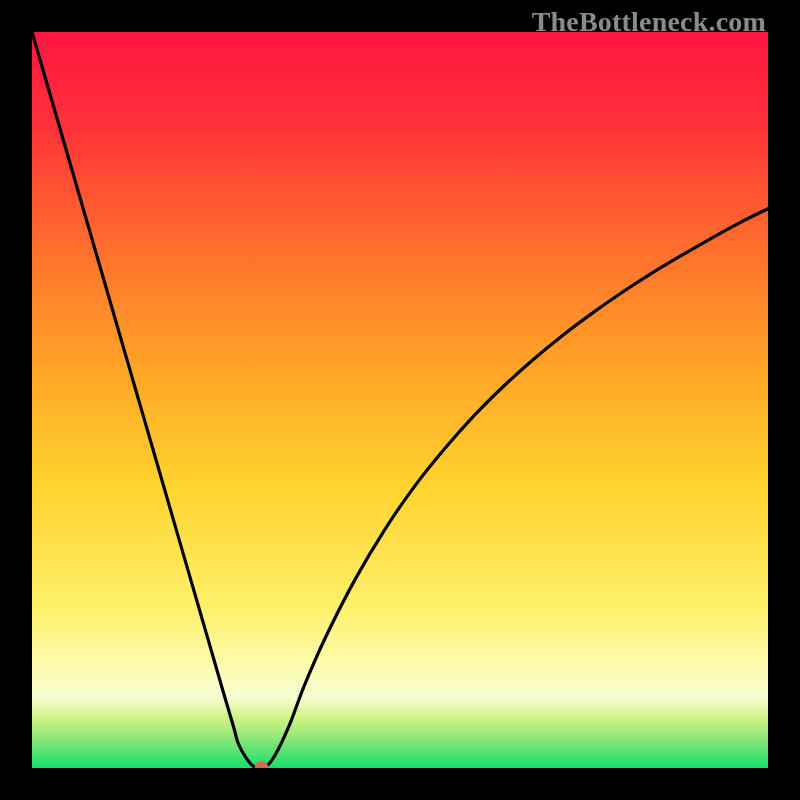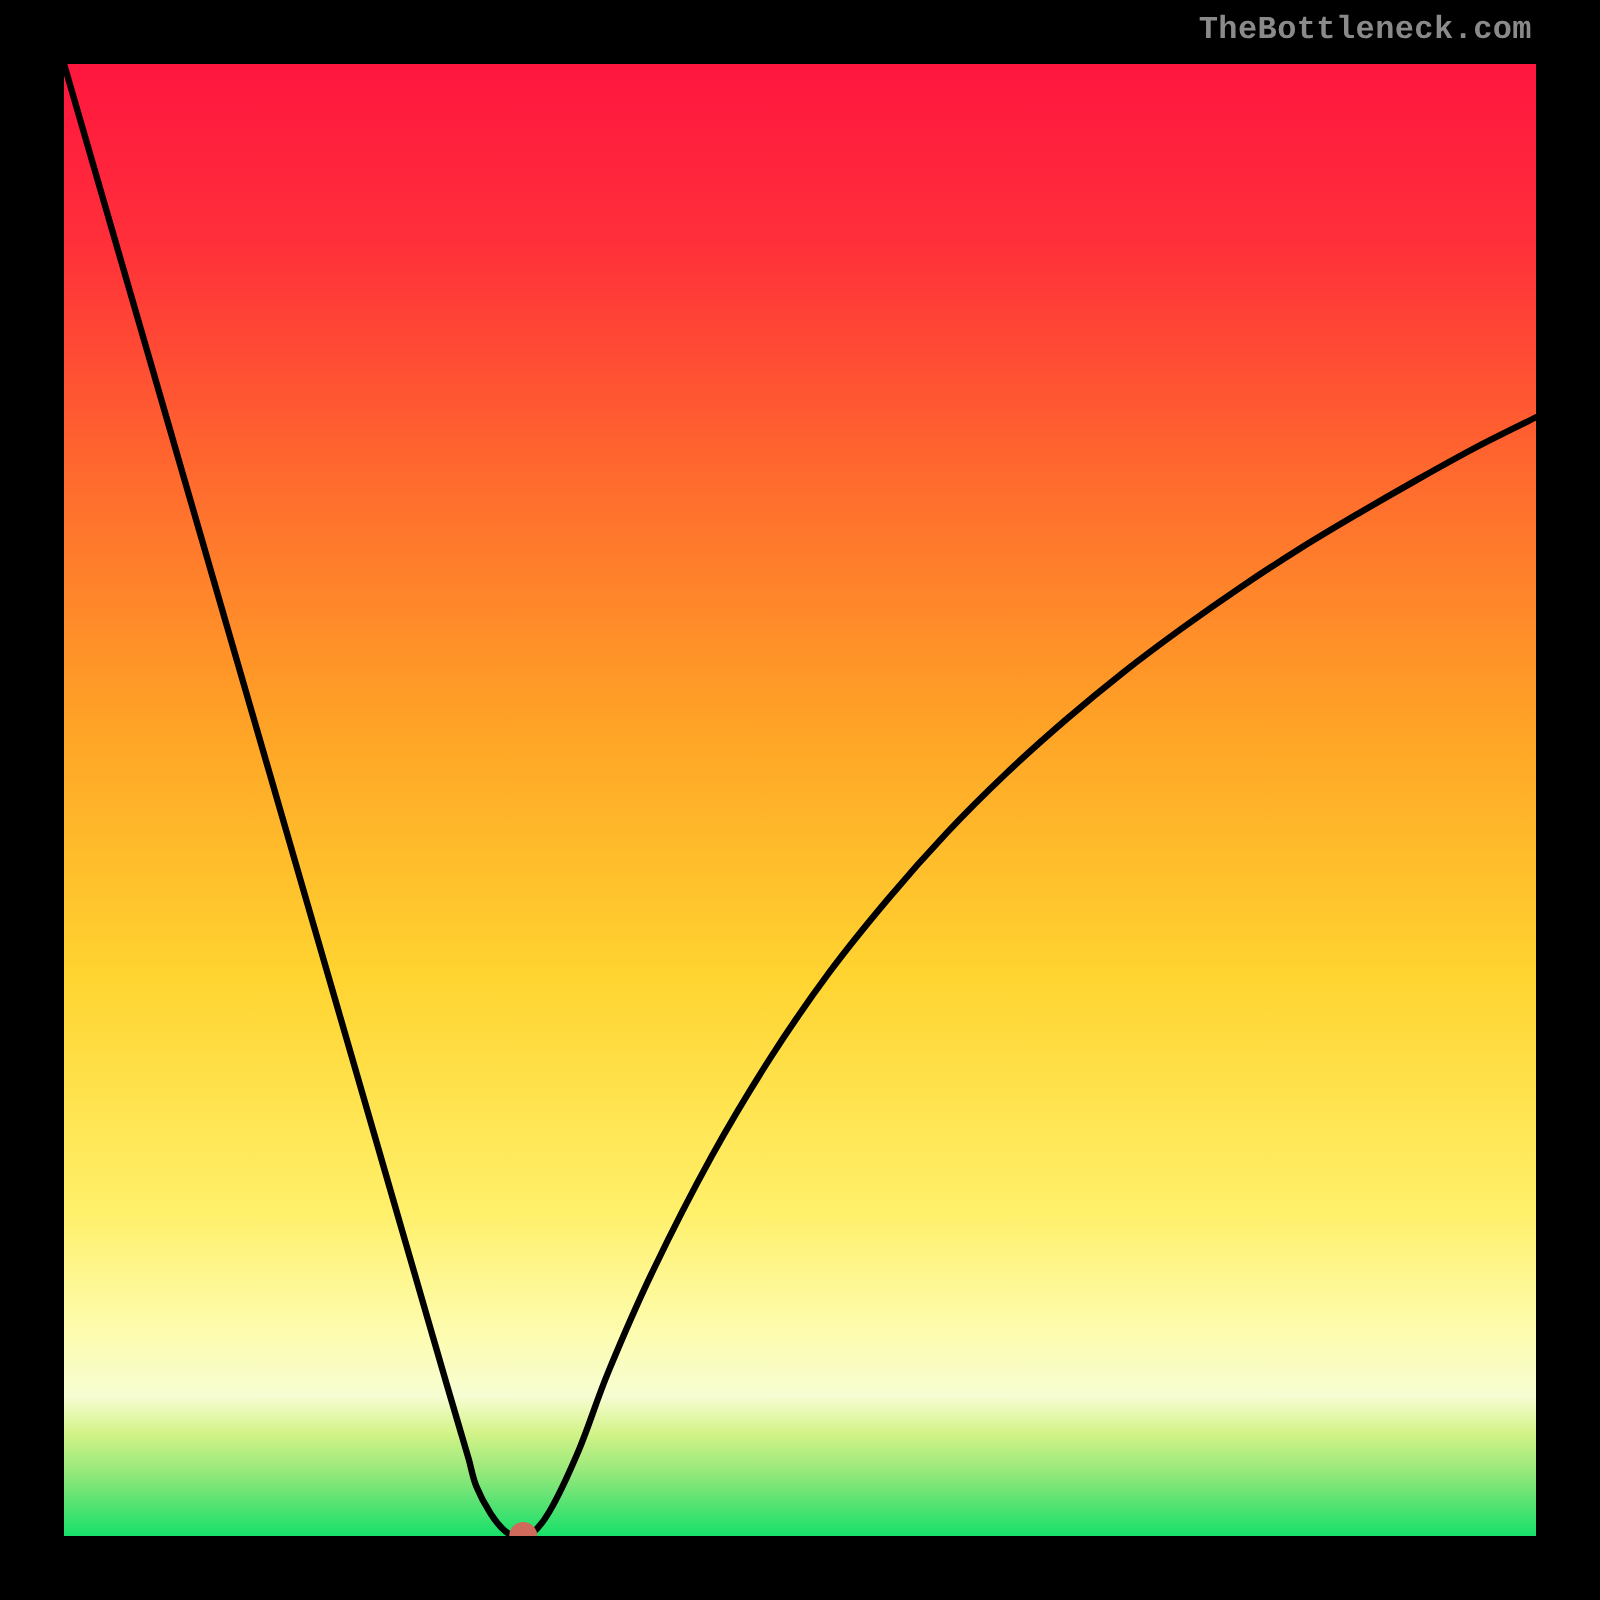--- a/index.html
+++ b/index.html
@@ -22,22 +22,22 @@
     position: absolute;
     left: 0;
     top: 0;
     width: 736px;
     height: 736px;
   }
   .watermark {
     position: absolute;
     top: 6px;
     right: 34px;
-    font-family: Liberation Mono, monospace;
-    font-size: 16px;
+    font-family: Liberation Serif, serif;
+    font-size: 28px;
     font-weight: 600;
     color: #8a8a8a;
     letter-spacing: 0.2px;
   }
   svg { display: block; }
 </style>
 </head>
 <body>
 
 <div class="frame">

